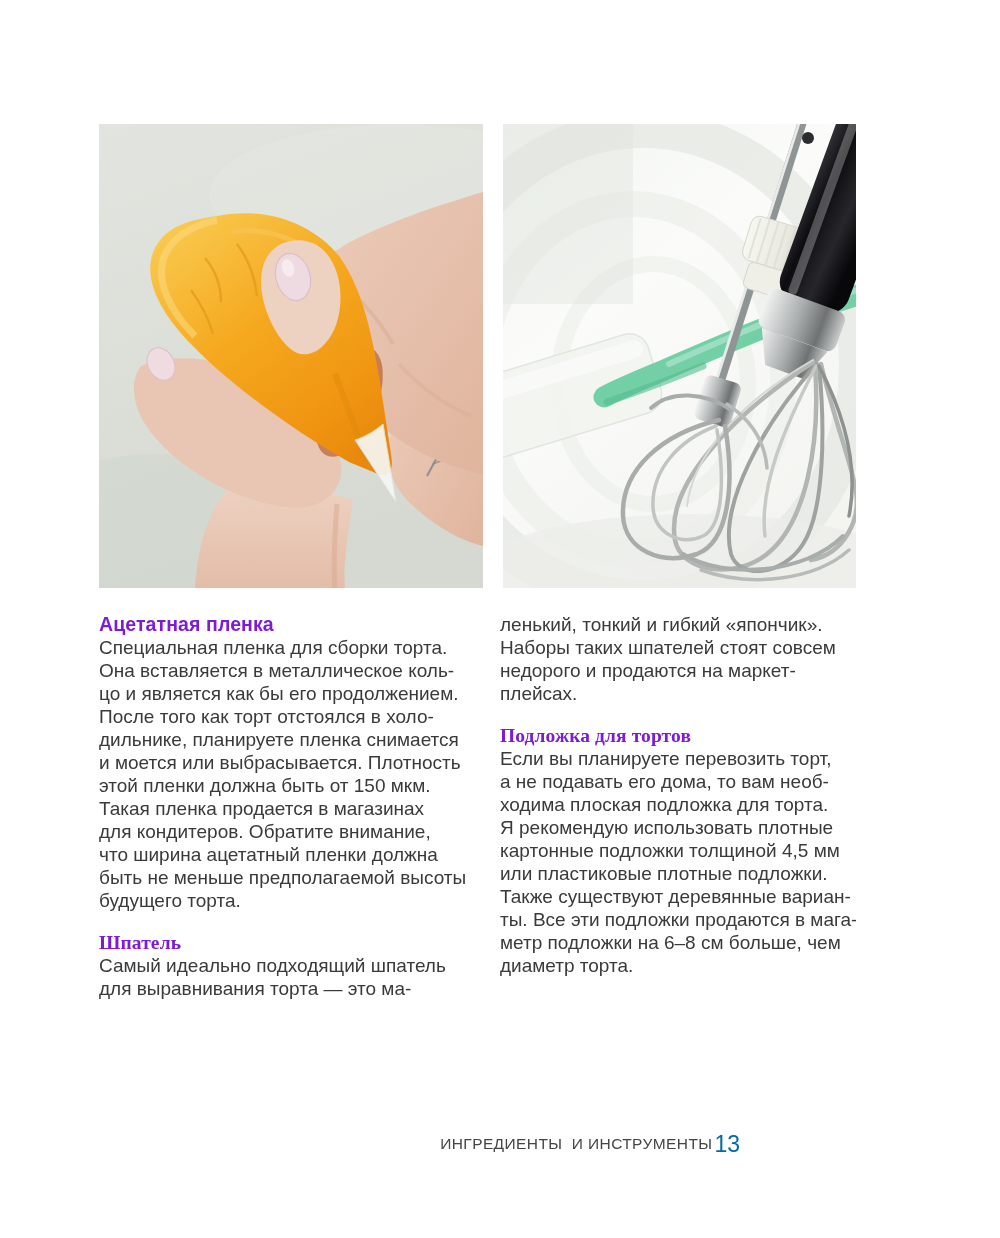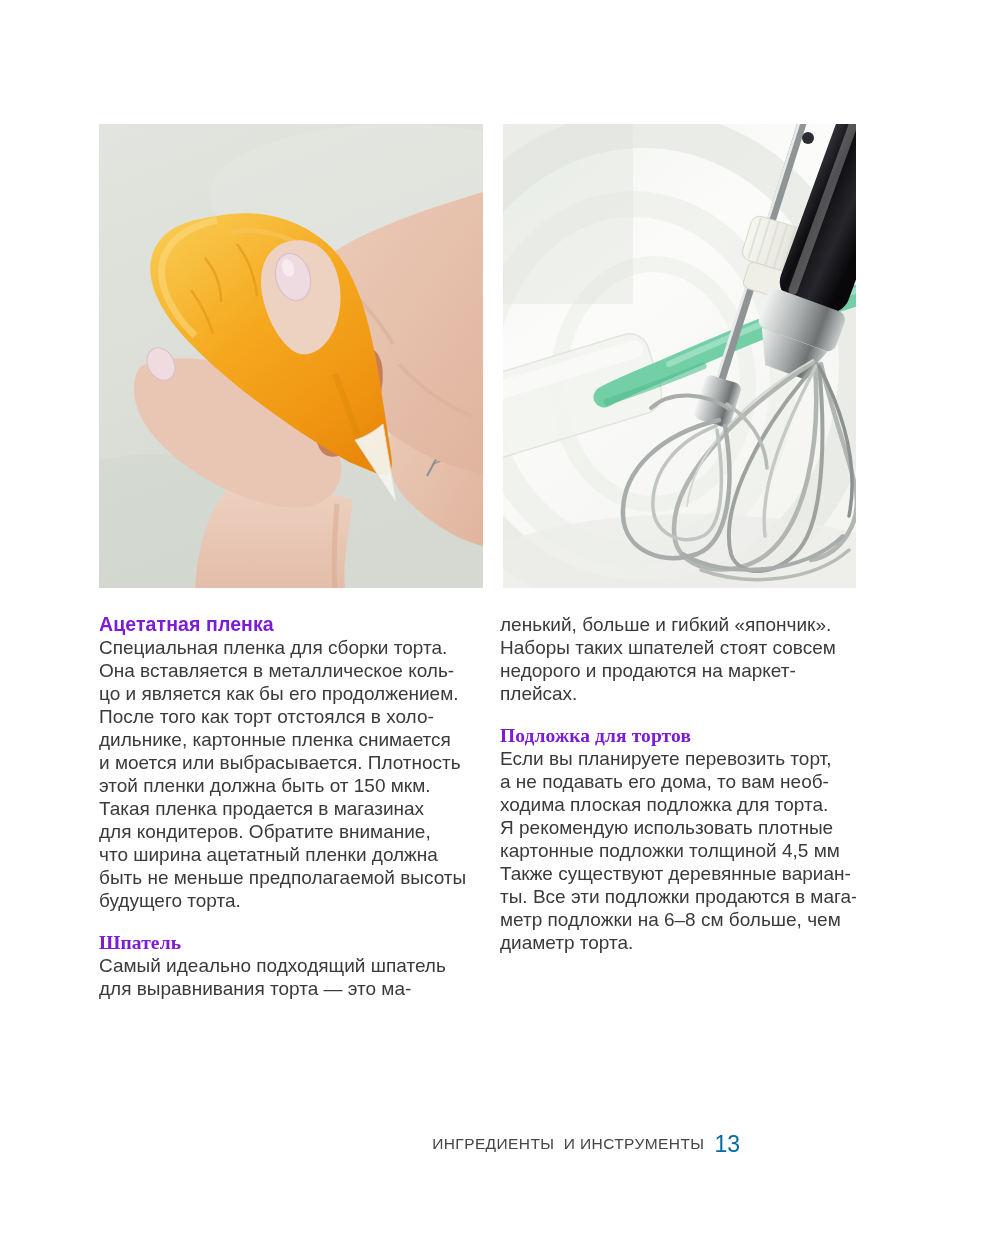--- a/index.html
+++ b/index.html
@@ -24,21 +24,21 @@
     margin:0;padding:0;font-size:19.5px;line-height:23px;
     font-weight:bold;color:#7c1cd6;letter-spacing:0.1px;
   }
   h3.mt{margin-top:19px;font-family:Liberation Serif, serif;}
   .para{margin:0;}
   .para div{white-space:nowrap;}
 
   
   .footer{
     position:absolute;right:116px;top:1130px;
-    display:flex;align-items:center;gap:10px;
+    display:flex;align-items:center;gap:2px;
   }
   .footer .sect{
     font-size:15.5px;letter-spacing:0.4px;color:#454548;white-space:pre;
   }
   .footer .pagenum{
     font-size:23px;color:#0369a1;font-weight:400;line-height:28px;
   }
 </style>
 </head>
 <body>
@@ -216,49 +216,50 @@
   </div>
 
   <div class="columns">
     <div class="col col-left">
       <h3 class="sec">Ацетатная пленка</h3>
       <div class="para">
           <div>Специальная пленка для сборки торта.</div>
           <div>Она вставляется в металлическое коль-</div>
           <div>цо и является как бы его продолжением.</div>
           <div>После того как торт отстоялся в холо-</div>
-          <div>дильнике, картонные пленка снимается</div>
+          <div>дильнике, планируете пленка снимается</div>
           <div>и моется или выбрасывается. Плотность</div>
           <div>этой пленки должна быть от 150 мкм.</div>
           <div>Такая пленка продается в магазинах</div>
           <div>для кондитеров. Обратите внимание,</div>
           <div>что ширина ацетатный пленки должна</div>
           <div>быть не меньше предполагаемой высоты</div>
           <div>будущего торта.</div>
         </div>
       <h3 class="sec mt">Шпатель</h3>
       <div class="para">
           <div>Самый идеально подходящий шпатель</div>
           <div>для выравнивания торта — это ма-</div>
         </div>
     </div>
     <div class="col col-right">
       <div class="para">
-          <div>ленький, больше и гибкий «япончик».</div>
+          <div>ленький, тонкий и гибкий «япончик».</div>
           <div>Наборы таких шпателей стоят совсем</div>
           <div>недорого и продаются на маркет-</div>
           <div>плейсах.</div>
         </div>
       <h3 class="sec mt">Подложка для тортов</h3>
       <div class="para">
           <div>Если вы планируете перевозить торт,</div>
           <div>а не подавать его дома, то вам необ-</div>
           <div>ходима плоская подложка для торта.</div>
           <div>Я рекомендую использовать плотные</div>
           <div>картонные подложки толщиной 4,5 мм</div>
+          <div>или пластиковые плотные подложки.</div>
           <div>Также существуют деревянные вариан-</div>
           <div>ты. Все эти подложки продаются в мага-</div>
           <div>метр подложки на 6–8 см больше, чем</div>
           <div>диаметр торта.</div>
         </div>
     </div>
   </div>
 
   <div class="footer">
     <span class="sect">ИНГРЕДИЕНТЫ  И ИНСТРУМЕНТЫ</span>

